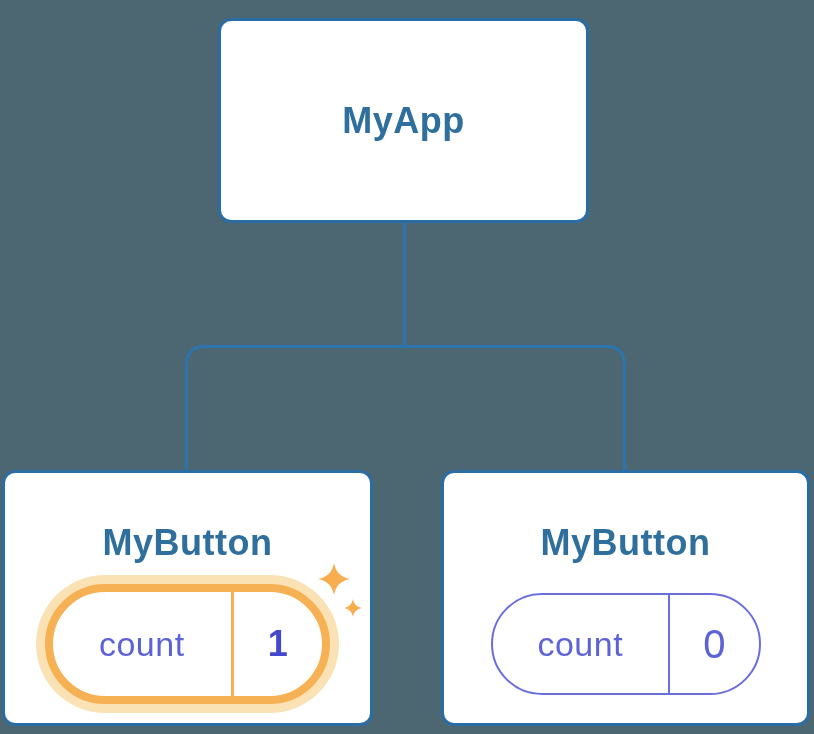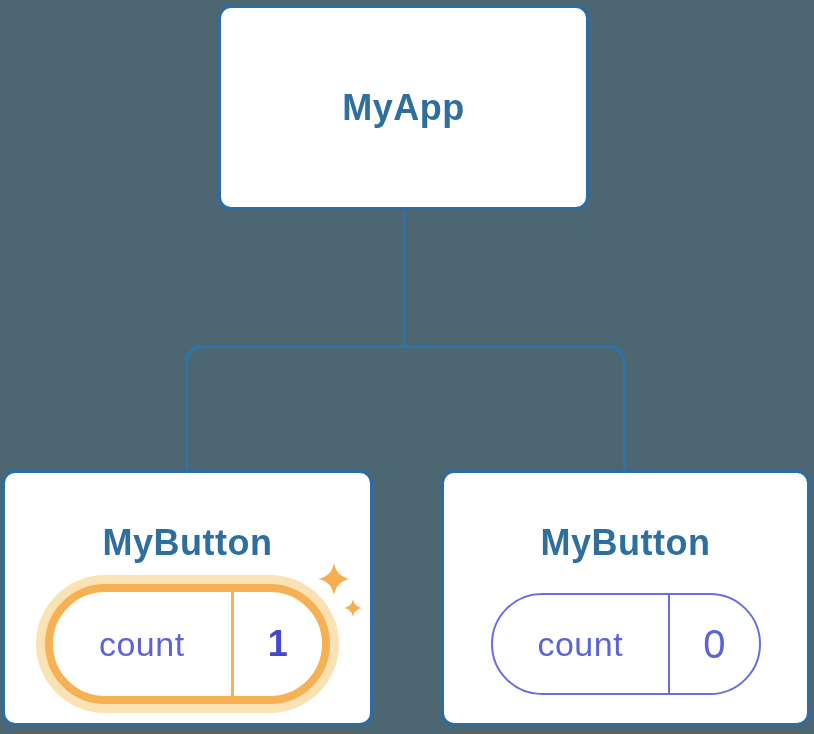--- a/index.html
+++ b/index.html
@@ -42,21 +42,21 @@
   .card {
     position: absolute;
     background: var(--card-bg);
     border: 3px solid var(--card-border);
     border-radius: 13px;
     display: flex;
     flex-direction: column;
     align-items: center;
   }
   .app-card {
-    left: 218px; top: 5px;
+    left: 218px; top: 18px;
     width: 371px; height: 205px;
     justify-content: center;
   }
   .child-card-left {
     left: 2px; top: 470px;
     width: 371px; height: 256px;
   }
   .child-card-right {
     left: 441px; top: 470px;
     width: 369px; height: 256px;

